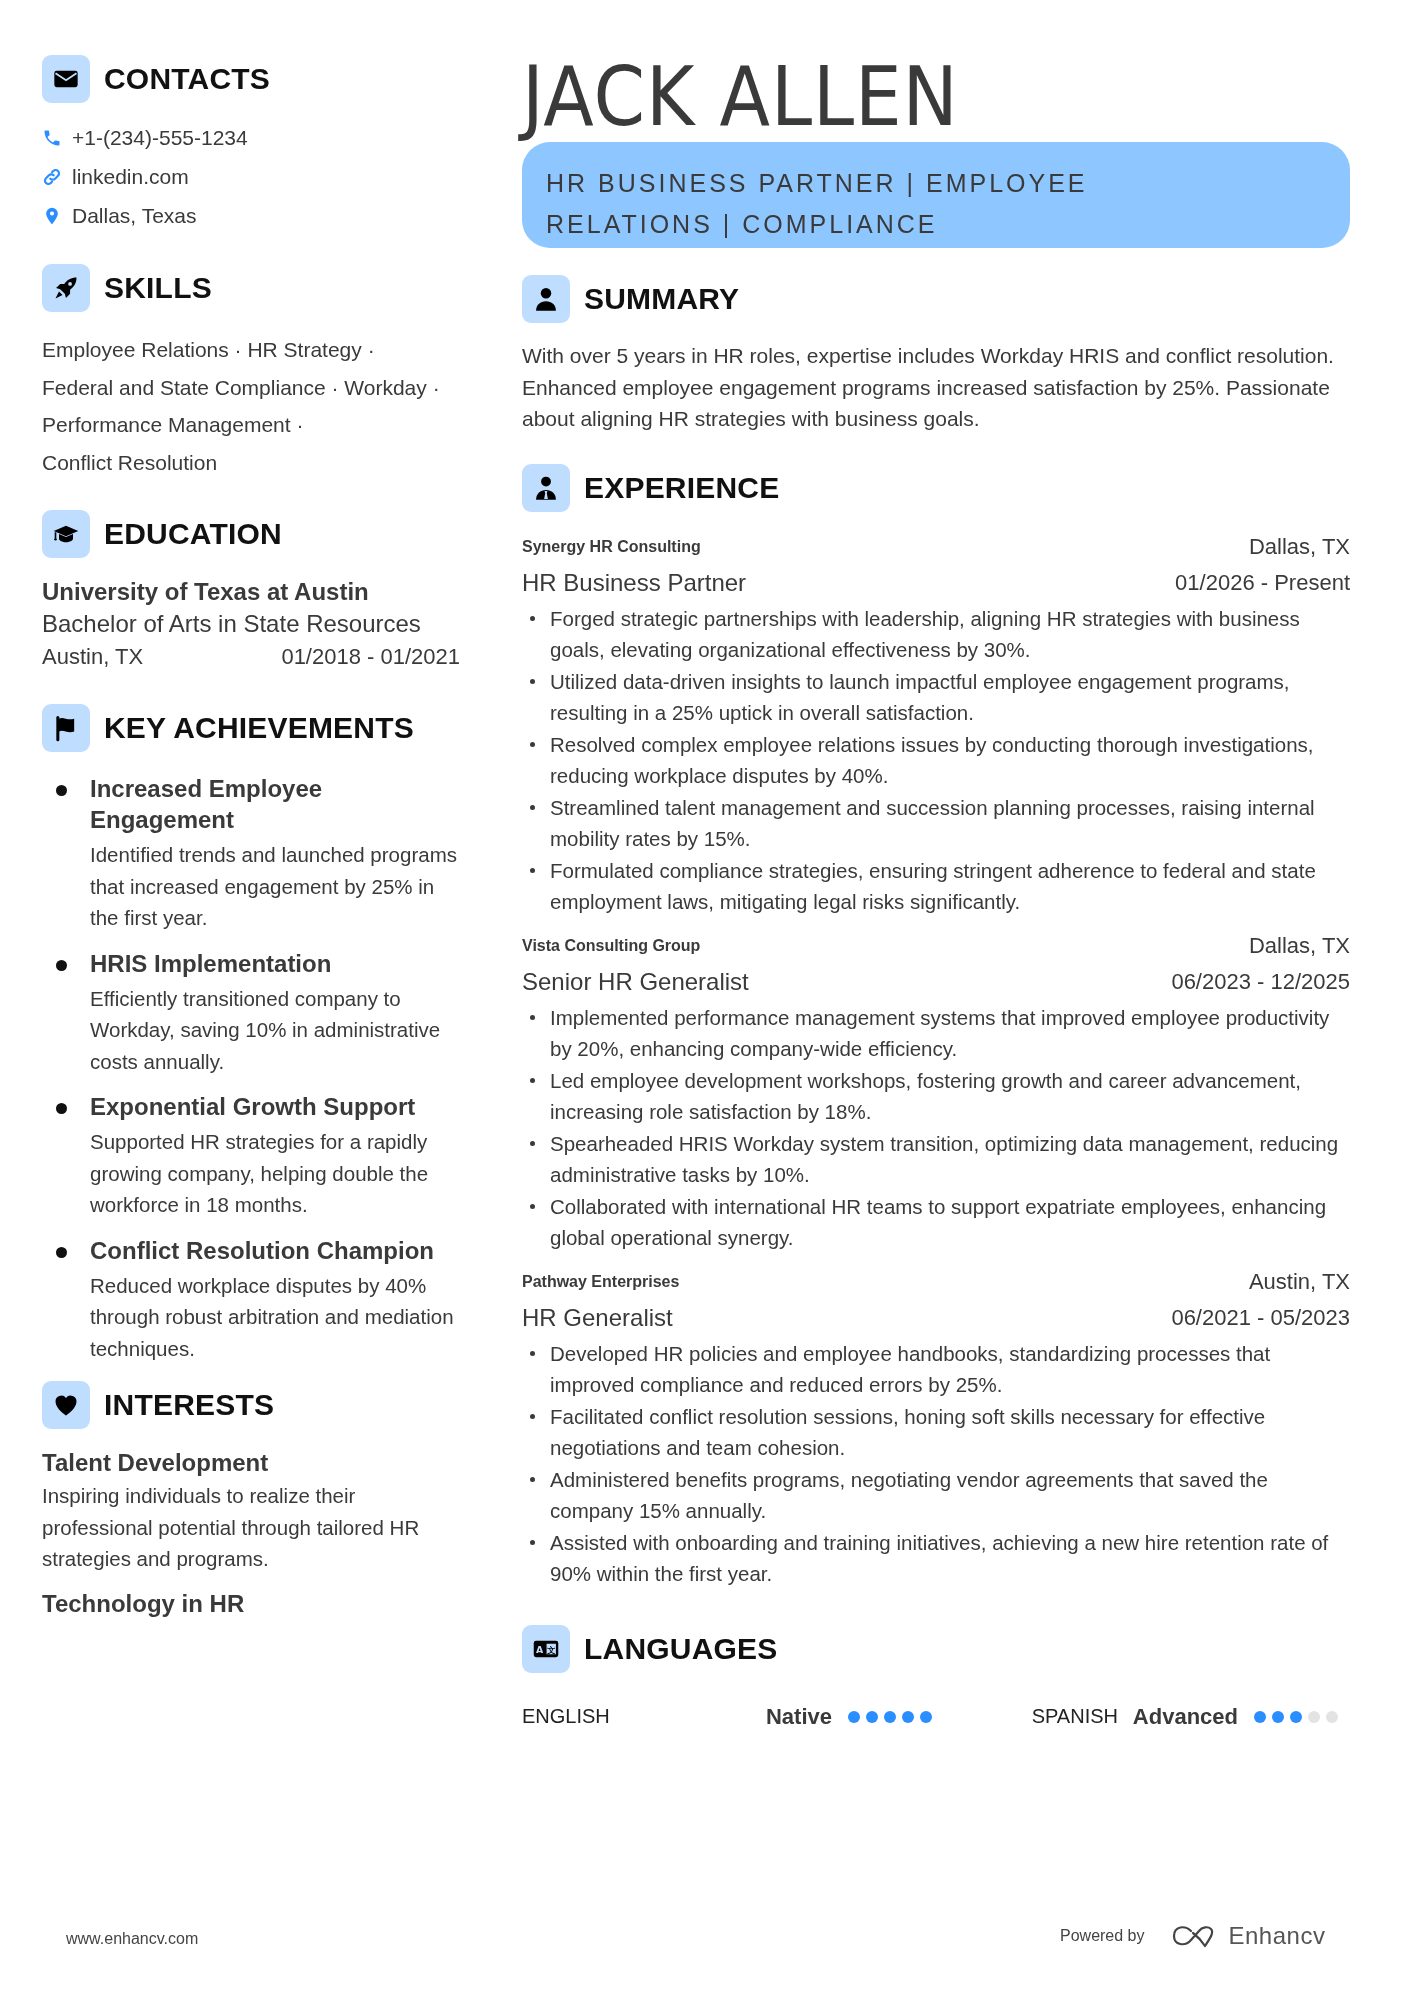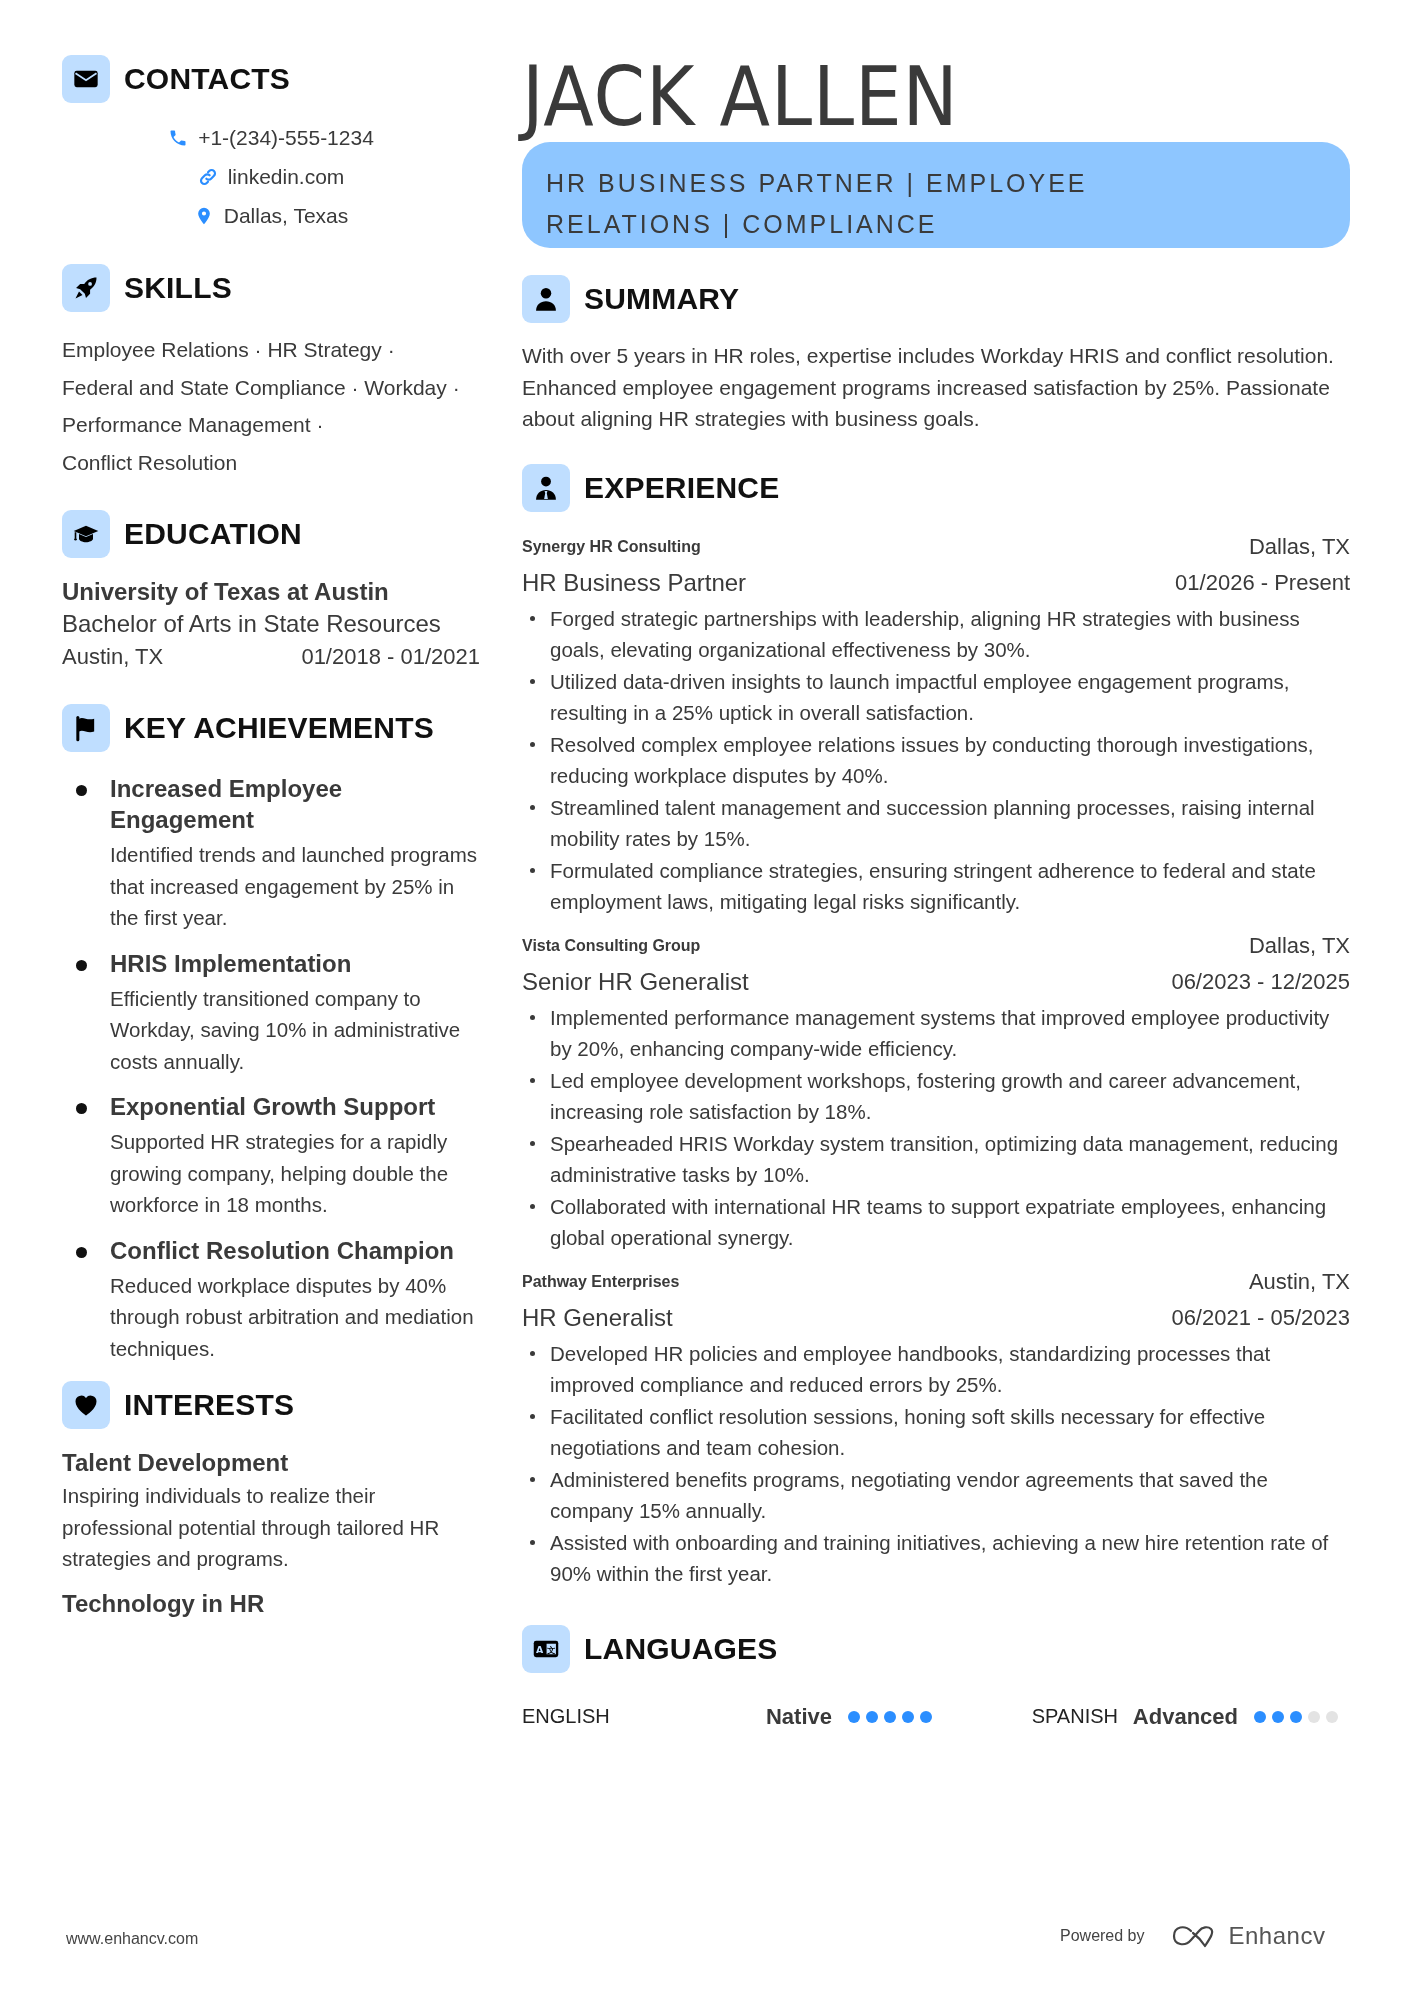--- a/index.html
+++ b/index.html
@@ -1,29 +1,29 @@
 <!DOCTYPE html>
 <html><head>
 <meta charset="utf-8">
 <style>
   * { box-sizing: border-box; margin: 0; padding: 0; }
   html, body { width: 1410px; height: 1995px; background: #ffffff; }
   body { position: relative; font-family: "Liberation Sans", "DejaVu Sans", sans-serif; color: #3a3a3a; overflow: hidden; }
 
-  .left { position: absolute; left: 62px; top: 54px; width: 418px; }
+  .left { position: absolute; left: 42px; top: 54px; width: 418px; }
   .right { position: absolute; left: 522px; top: 52px; width: 828px; }
 
   .sec-head { display: flex; align-items: center; height: 50px; }
   .sec-icon { width: 48px; height: 48px; border-radius: 9px; background: #bfdeff; display: flex; align-items: center; justify-content: center; flex: 0 0 48px; }
   .sec-icon svg { width: 28px; height: 28px; }
   .sec-title { margin-left: 14px; font-size: 30px; font-weight: 700; color: #111111; letter-spacing: 0.2px; }
 
   
   .contacts { margin-top: 14px; }
-  .contact { display: flex; align-items: center; height: 39px; font-size: 21px; color: #3a3a3a; justify-content: center; }
+  .contact { display: flex; align-items: center; height: 39px; font-size: 21px; color: #3a3a3a; }
   .contact .ci { width: 20px; height: 20px; margin-right: 10px; display: flex; align-items: center; justify-content: center; }
   .contact .ci svg { width: 20px; height: 20px; }
 
   .gap-sec { margin-top: 28px; }
 
   .skills { margin-top: 18px; font-size: 21px; line-height: 37.5px; color: #3a3a3a; }
 
   
   .edu { margin-top: 16px; }
   .edu .school { font-size: 24px; font-weight: 700; color: #3a3a3a; line-height: 34px; }

